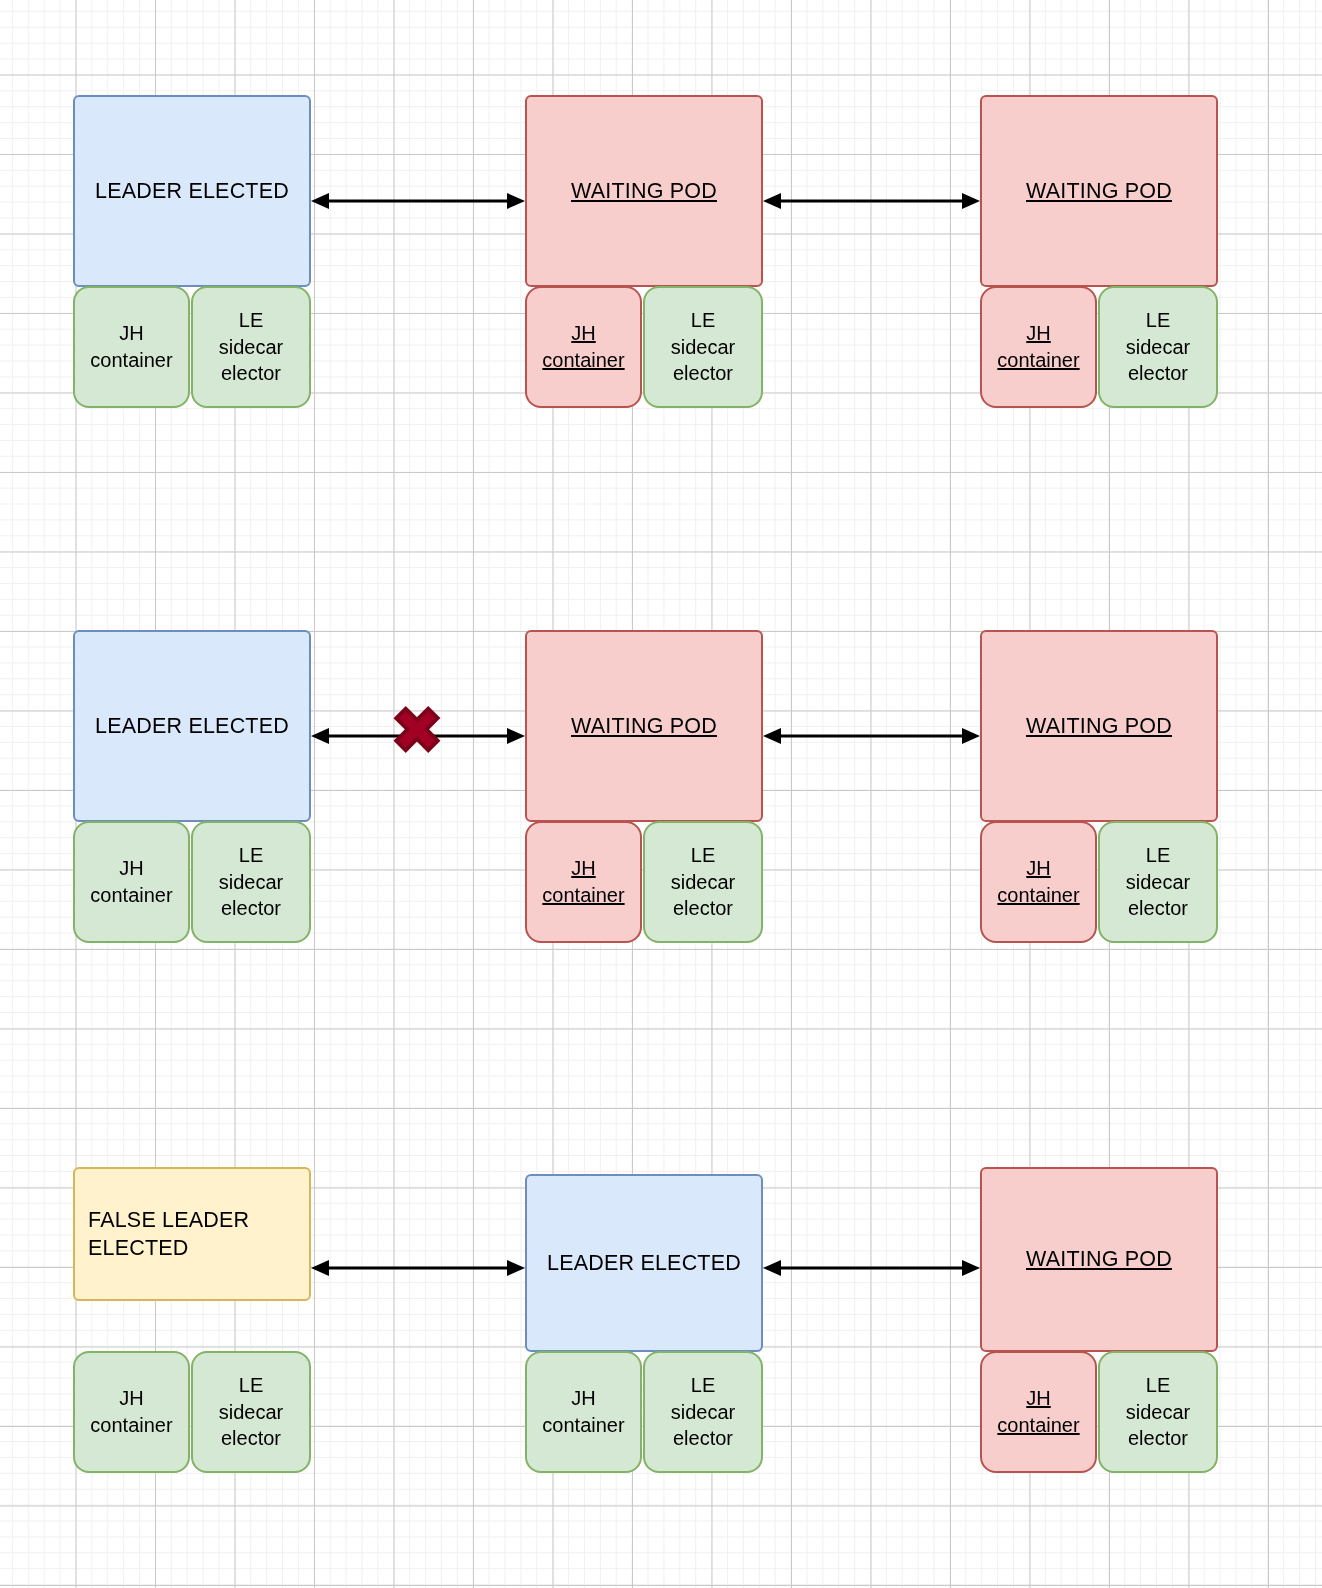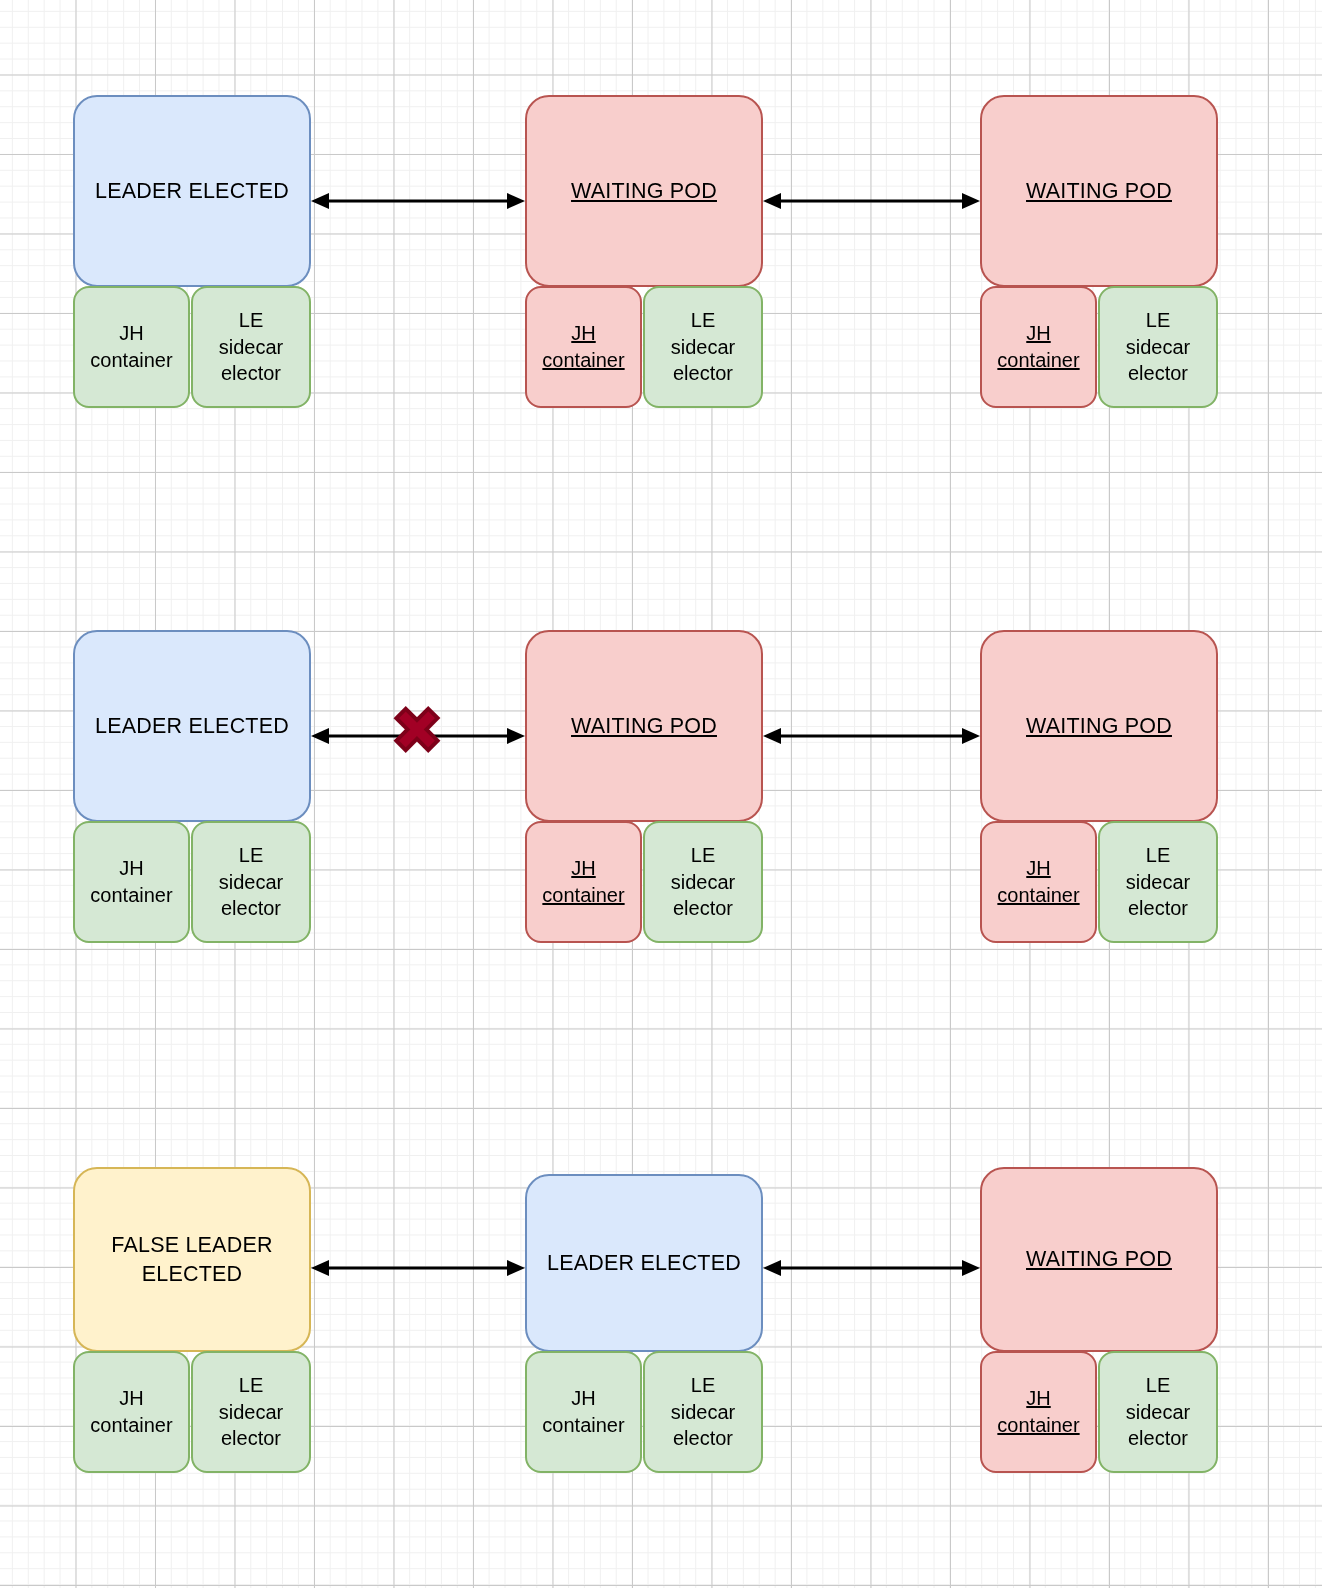--- a/index.html
+++ b/index.html
@@ -35,25 +35,25 @@
 
   .pod {
     position: absolute;
   }
 
   .pod-main {
     position: absolute;
     left: 0;
     top: 0;
     box-sizing: border-box;
-    border-radius: 24px;
+    border-radius: 6px;
     display: flex;
     align-items: center;
     justify-content: center;
-    text-align: center;
+    text-align: left;
     font-size: 21.5px;
     color: #000000;
     line-height: 1.32;
     letter-spacing: 0.2px;
     padding: 0 13px;
   }
 
   .pod-sub {
     position: absolute;
     box-sizing: border-box;
@@ -151,21 +151,21 @@
 
   <div class="x-mark" style="left:383px; top:700px; width:68px; height:72px;">✖</div>
 
   <svg class="arrow-svg" style="left:763px; top:721px;" width="217" height="30" viewBox="0 0 217 30">
     <line x1="14" y1="15" x2="203" y2="15" stroke="#000000" stroke-width="3"></line>
     <polygon points="0,15 18,7 18,23" fill="#000000"></polygon>
     <polygon points="217,15 199,7 199,23" fill="#000000"></polygon>
   </svg>
 
   <div class="pod" style="left:73px; top:1167px; width:238px; height:306px;">
-    <div class="pod-main fill-yellow" style="width:238px; height:185px;">FALSE LEADER ELECTED</div>
+    <div class="pod-main fill-yellow" style="width:238px; height:134px;">FALSE LEADER ELECTED</div>
     <div class="pod-sub fill-green" style="left:0px; top:184px; width:117px; height:122px;">JH container</div>
     <div class="pod-sub fill-green" style="left:118px; top:184px; width:120px; height:122px;">LE sidecar elector</div>
   </div>
 
   <div class="pod" style="left:525px; top:1174px; width:238px; height:299px;">
     <div class="pod-main fill-blue" style="width:238px; height:178px;">LEADER ELECTED</div>
     <div class="pod-sub fill-green" style="left:0px; top:177px; width:117px; height:122px;">JH container</div>
     <div class="pod-sub fill-green" style="left:118px; top:177px; width:120px; height:122px;">LE sidecar elector</div>
   </div>
 

